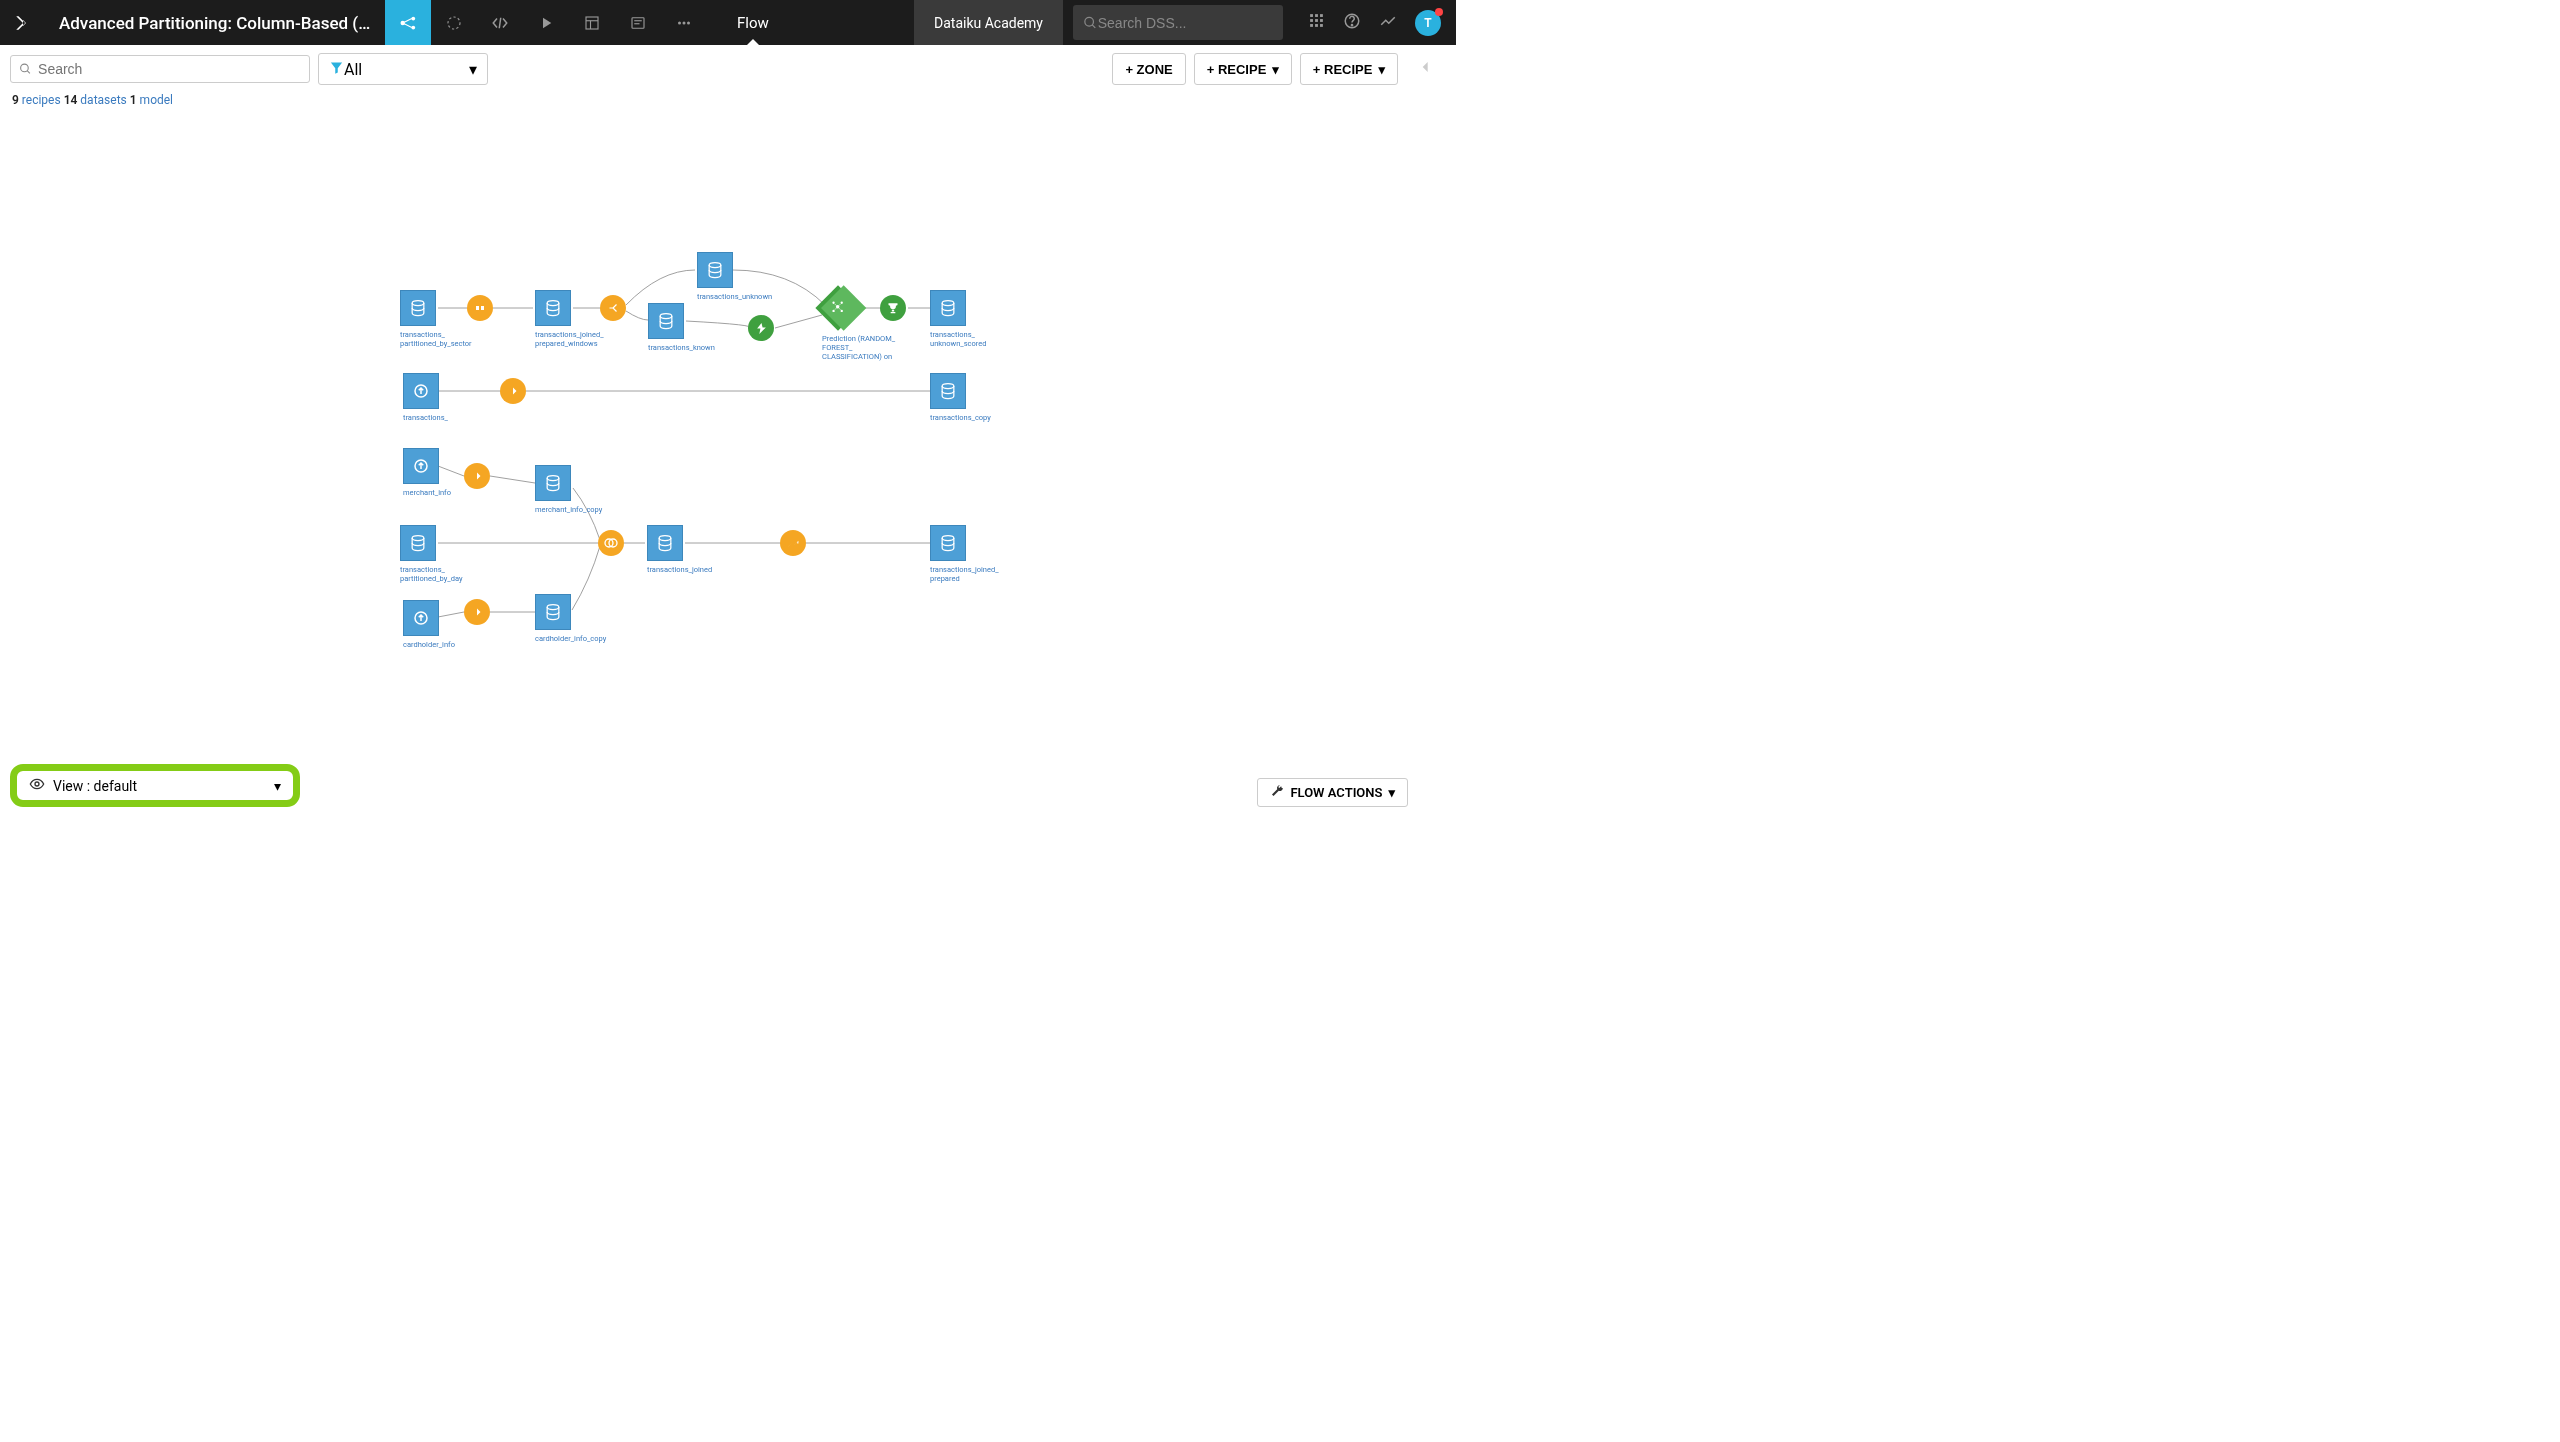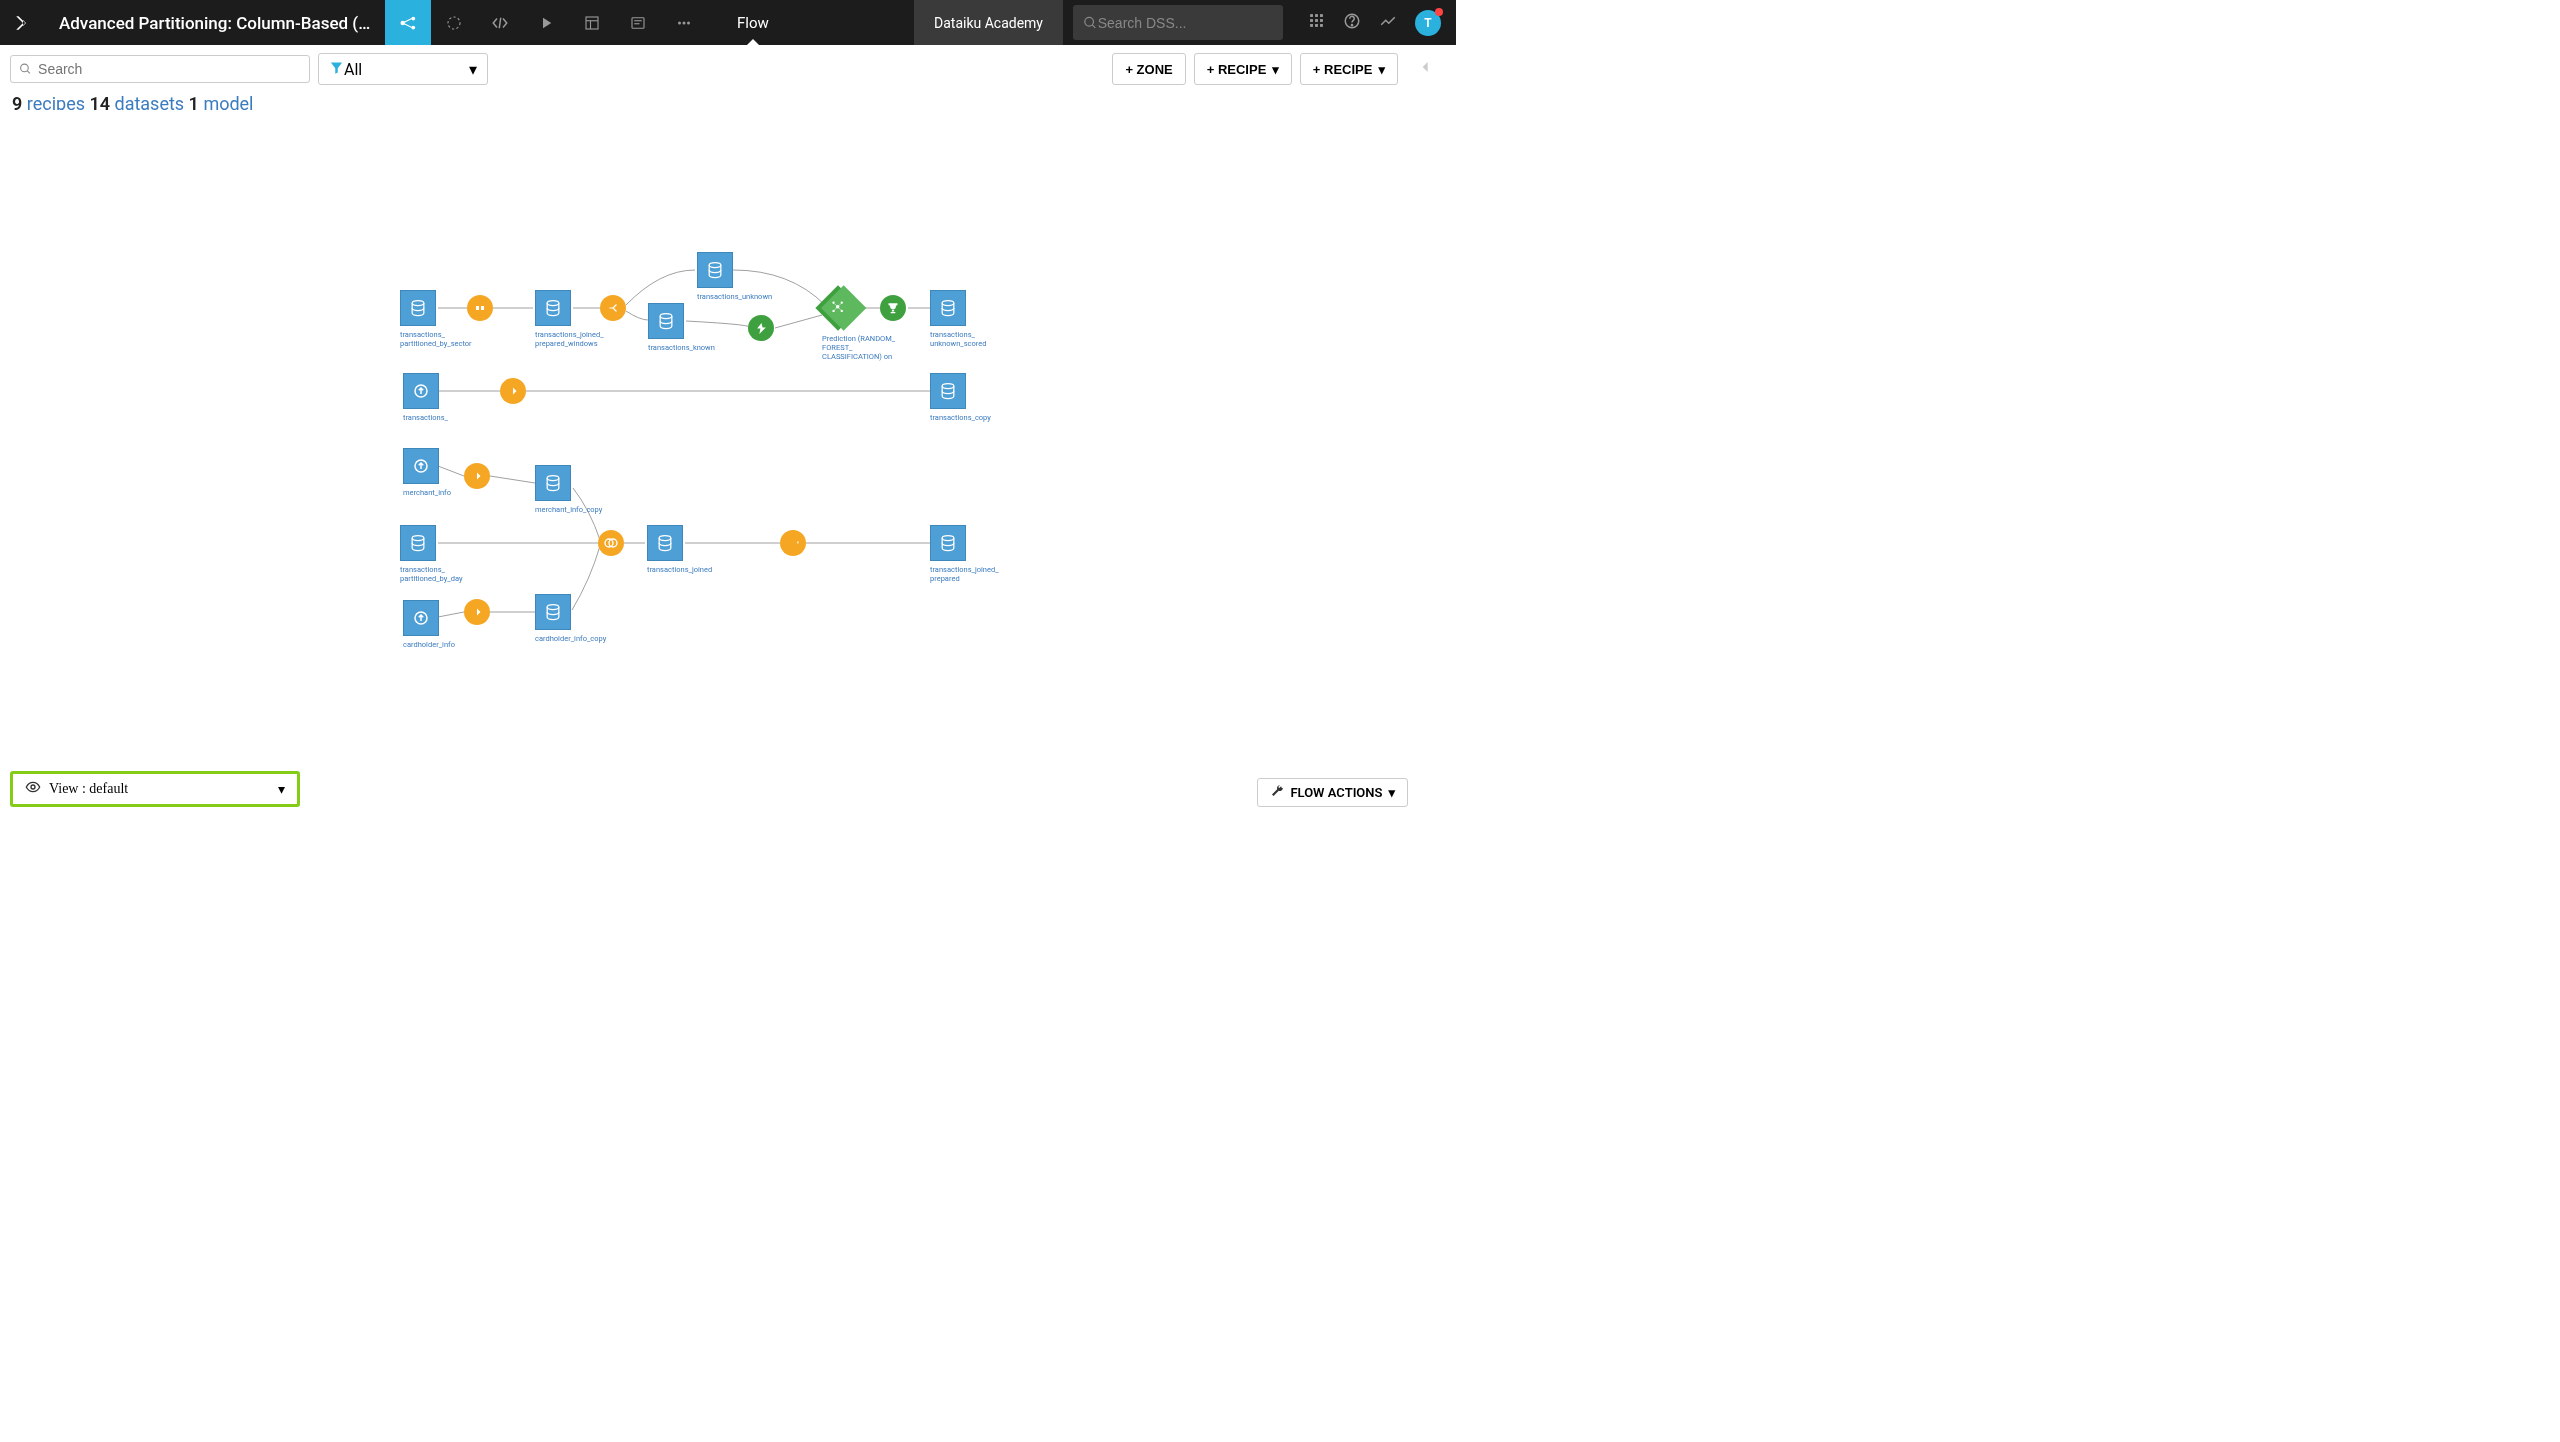--- a/index.html
+++ b/index.html
@@ -28,21 +28,21 @@
 .toolbar { display: flex; align-items: center; padding: 8px 10px; gap: 8px; }
 .search-flow { display: flex; align-items: center; border: 1px solid #ccc; border-radius: 3px; height: 28px; width: 300px; padding: 0 8px; }
 .search-flow input { border: none; outline: none; font-size: 14px; width: 100%; }
 .filter-dd { display: flex; align-items: center; border: 1px solid #ccc; border-radius: 3px; height: 32px; padding: 0 10px; gap: 8px; cursor: pointer; min-width: 170px; justify-content: space-between; }
 .filter-dd .funnel { color: #2ab1de; }
 .btn { border: 1px solid #ccc; border-radius: 3px; height: 32px; padding: 0 12px; display: flex; align-items: center; font-size: 13px; font-weight: 600; cursor: pointer; background: #fff; gap: 6px; }
 .toolbar-right { display: flex; gap: 8px; margin-left: auto; }
 .collapse-arrow { color: #ccc; padding: 0 10px; cursor: pointer; }
 
 
-.counts { padding: 0 12px 8px; font-size: 18px; }
+.counts { padding: 0 12px 8px; font-size: 12px; }
 .counts .link { color: #3b7bbf; cursor: pointer; }
 .counts .num { color: #222; font-weight: 600; }
 
 
 .canvas { position: absolute; top: 110px; left: 0; right: 48px; bottom: 50px; background: #fff; }
 .node { position: absolute; text-align: left; }
 .dataset-icon { width: 36px; height: 36px; background: #4d9fd6; border: 1px solid #3d87bb; display: flex; align-items: center; justify-content: center; color: #fff; position: relative; }
 .dataset-icon.stacked::before { content:''; position:absolute; top:-4px; left:-4px; width:100%; height:100%; background:#6cb4e0; border:1px solid #3d87bb; z-index:-1; }
 .dataset-icon.stacked::after { content:''; position:absolute; top:-8px; left:-8px; width:100%; height:100%; background:#8fc7e8; border:1px solid #3d87bb; z-index:-2; }
 .node-label { font-size: 7.5px; color: #3b7bbf; margin-top: 4px; white-space: nowrap; line-height: 1.2; }
@@ -51,21 +51,21 @@
 .recipe.green { background: #3fa03f; }
 .model-diamond { width: 32px; height: 32px; background: #3fa03f; transform: rotate(45deg); display: flex; align-items: center; justify-content: center; position: relative; }
 .model-diamond.stacked::before { content:''; position:absolute; top:-4px; left:4px; width:100%; height:100%; background:#5eb85e; z-index:-1; }
 .model-diamond span { transform: rotate(-45deg); color: #fff; }
 .trophy { width: 26px; height: 26px; border-radius: 50%; background: #3fa03f; display: flex; align-items: center; justify-content: center; color: #fff; }
 
 svg.edges { position: absolute; top: 0; left: 0; width: 100%; height: 100%; pointer-events: none; }
 svg.edges path, svg.edges line { stroke: #888; stroke-width: 0.8; fill: none; }
 
 
-.bottom-left { position: absolute; bottom: 12px; left: 10px; border: 3px solid #84cc16; border-radius: 3px; padding: 5px 12px; display: flex; align-items: center; gap: 8px; font-size: 14px; cursor: pointer; width: 290px; justify-content: space-between; background: #fff; font-family: Liberation Serif, serif; }
+.bottom-left { position: absolute; bottom: 12px; left: 10px; border: 7px solid #84cc16; border-radius: 13px; padding: 5px 12px; display: flex; align-items: center; gap: 8px; font-size: 14px; cursor: pointer; width: 290px; justify-content: space-between; background: #fff; }
 .bottom-right { position: absolute; bottom: 12px; right: 48px; border: 1px solid #ccc; border-radius: 3px; padding: 5px 12px; display: flex; align-items: center; gap: 6px; font-size: 13px; font-weight: 600; cursor: pointer; background: #fff; }
 
 .icon-svg { width: 18px; height: 18px; }
 </style>
 </head>
 <body>
 
 <div class="topbar">
   <div class="logo">
     <svg class="icon-svg" viewBox="0 0 24 24" fill="#fff">

